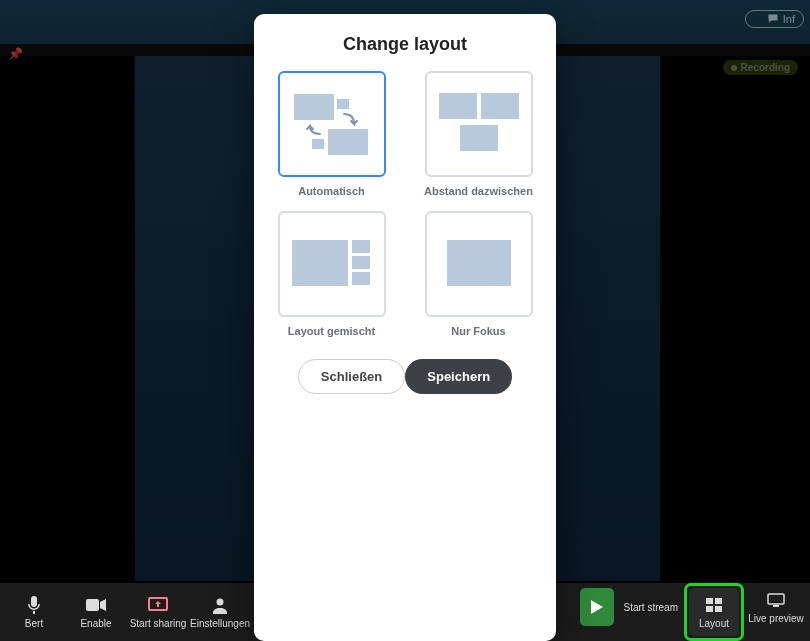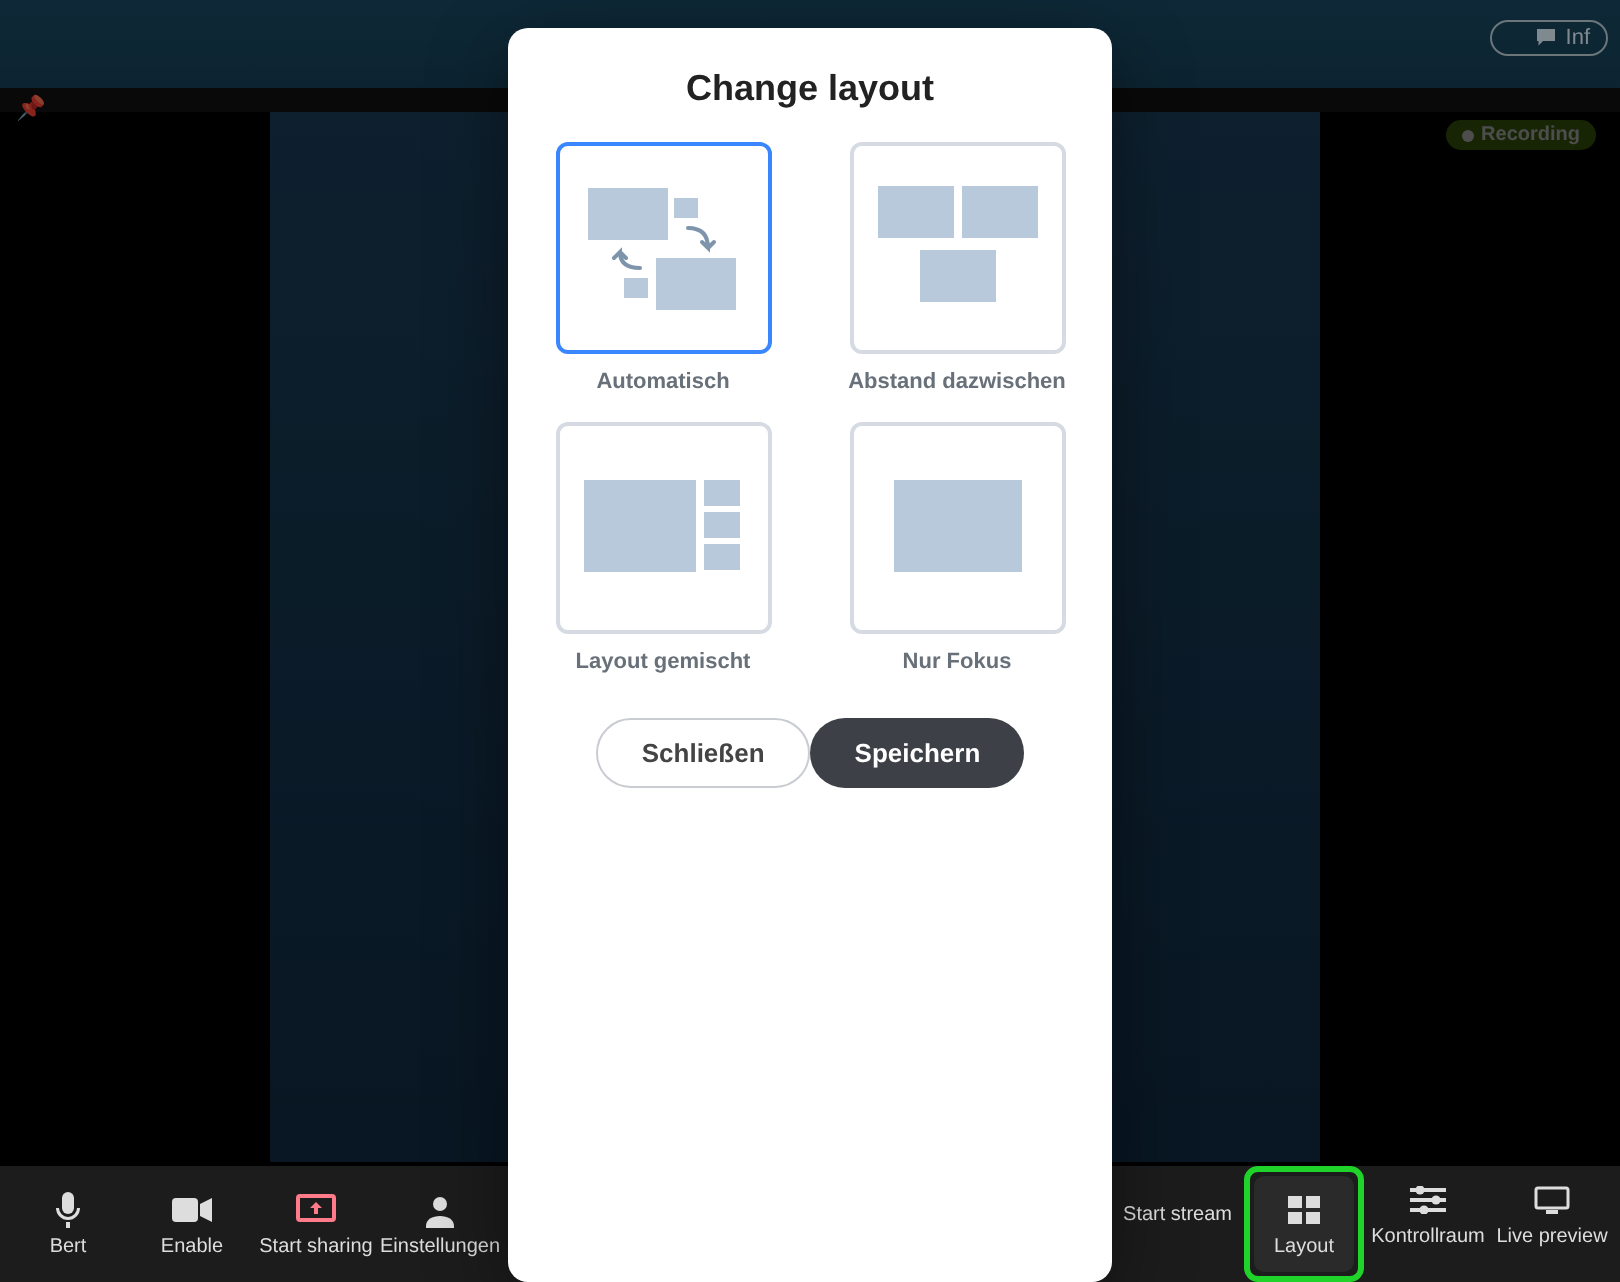--- a/index.html
+++ b/index.html
@@ -144,33 +144,20 @@
               <rect x="0" y="8" width="7" height="6"></rect>
               <rect x="9" y="8" width="7" height="6"></rect>
             </svg>
           </span>
         <span>Layout</span>
       </div>
     </div>
     <div class="tb-btn">
       <span class="ico">
           <svg width="18" height="14" viewBox="0 0 18 14">
-            <rect x="0" y="1" width="18" height="2"></rect>
-            <rect x="0" y="6" width="18" height="2"></rect>
-            <rect x="0" y="11" width="18" height="2"></rect>
-            <circle cx="5" cy="2" r="2.3"></circle>
-            <circle cx="13" cy="7" r="2.3"></circle>
-            <circle cx="7" cy="12" r="2.3"></circle>
-          </svg>
-        </span>
-      <span>Kontrollraum</span>
-    </div>
-    <div class="tb-btn">
-      <span class="ico">
-          <svg width="18" height="14" viewBox="0 0 18 14">
             <rect x="1" y="1" width="16" height="10" rx="1" fill="none" stroke="#ddd" stroke-width="1.5"></rect>
             <rect x="6" y="12" width="6" height="2"></rect>
           </svg>
         </span>
       <span>Live preview</span>
     </div>
   </div>
 </div>
 
 <div class="modal-back">

